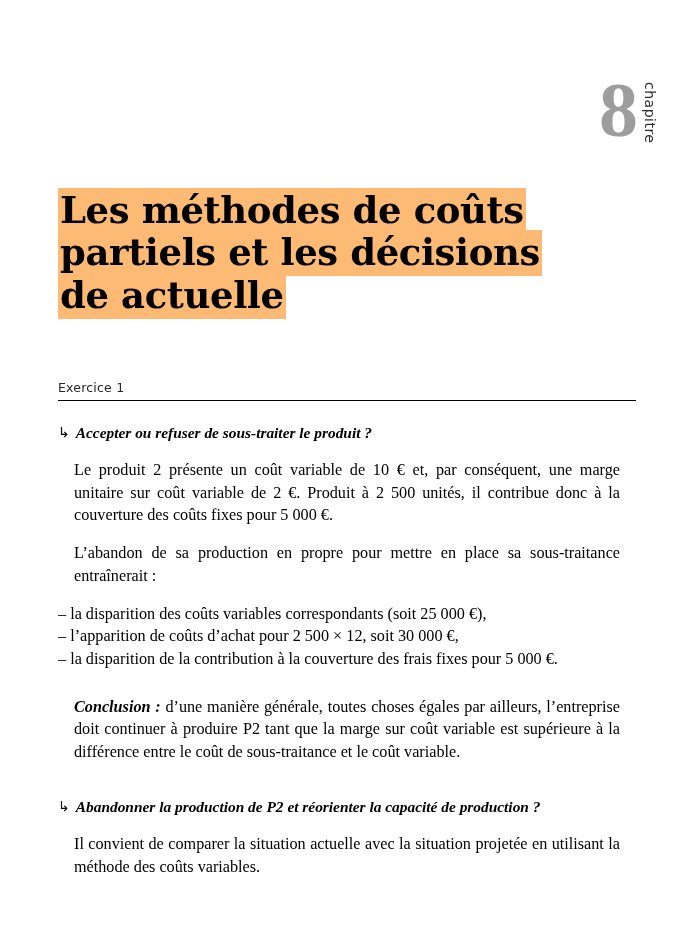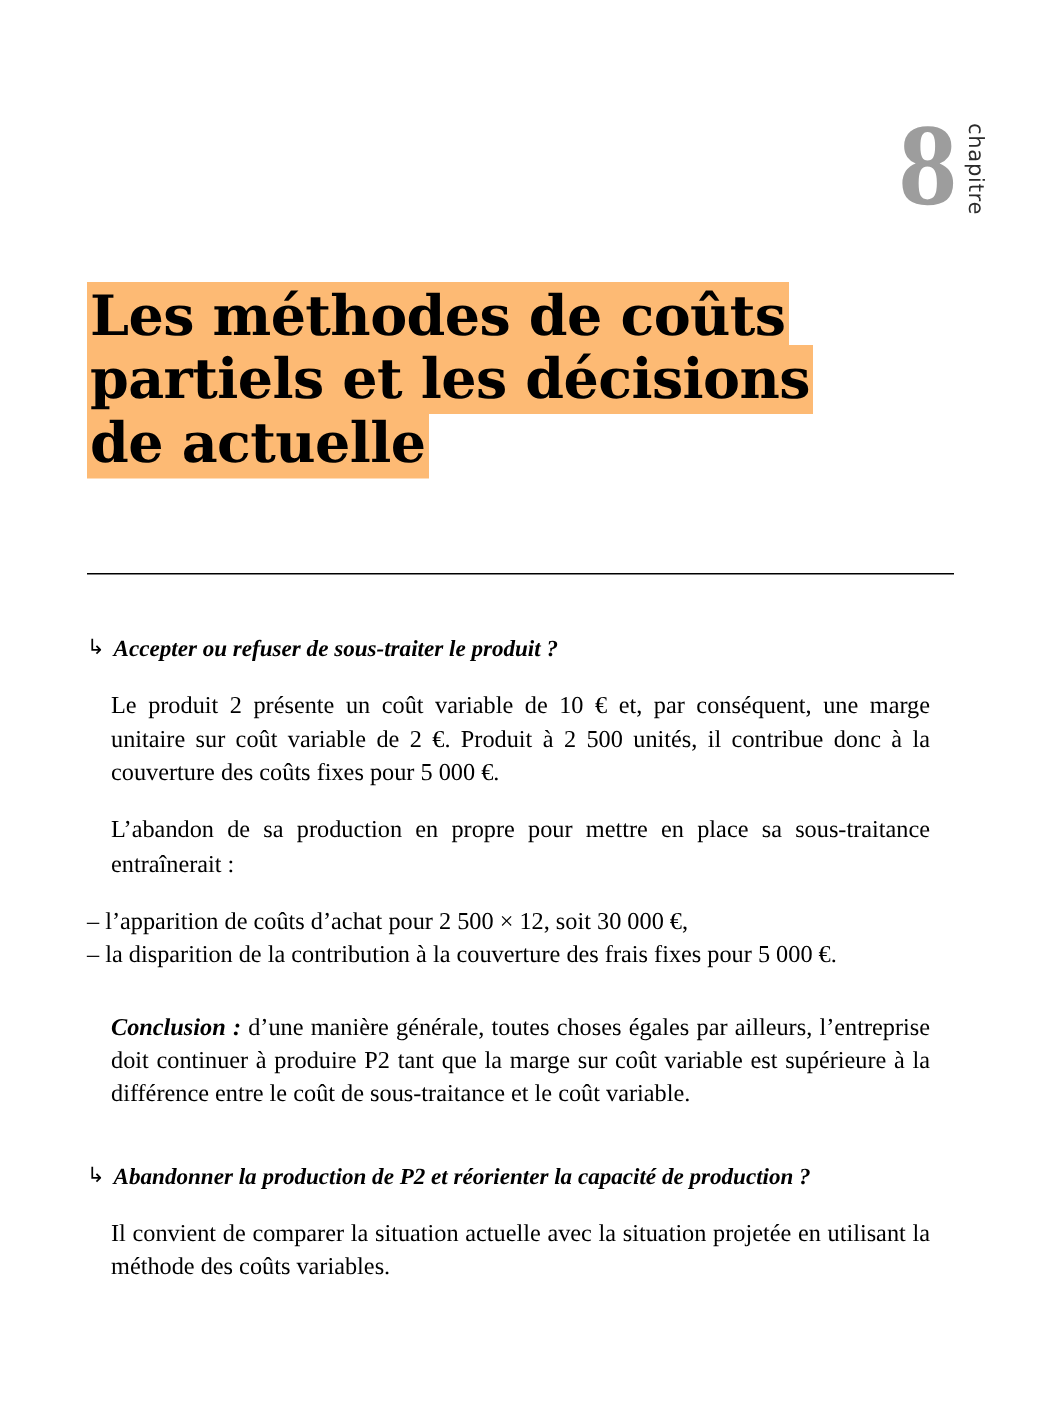--- a/index.html
+++ b/index.html
@@ -159,34 +159,36 @@
     <div class="chapter-word">chapitre</div>
   </div>
 
   <div class="title-block">
     <div class="title-line"><span class="hl">Les méthodes de coûts</span></div>
     <div class="title-line"><span class="hl">partiels et les décisions</span></div>
     <div class="title-line"><span class="hl">de actuelle</span></div>
   </div>
 
   <div class="exercise-head">
+    <div class="exercise-label">Exercice 1</div>
     <div class="exercise-rule"></div>
   </div>
 
   <div class="body-block">
 
     <div class="sub-head">
       <span class="arrow-icon">↳</span>
       <span>Accepter ou refuser de sous-traiter le produit ?</span>
     </div>
 
     <p class="para">Le produit 2 présente un coût variable de 10 € et, par conséquent, une marge unitaire sur coût variable de 2 €. Produit à 2 500 unités, il contribue donc à la couverture des coûts fixes pour 5 000 €.</p>
     <p class="para">L’abandon de sa production en propre pour mettre en place sa sous-traitance entraînerait :</p>
 
     <ul class="dash-list">
+      <li>–  la disparition des coûts variables correspondants (soit 25 000 €),</li>
       <li>–  l’apparition de coûts d’achat pour 2 500 × 12, soit 30 000 €,</li>
       <li>–  la disparition de la contribution à la couverture des frais fixes pour 5 000 €.</li>
     </ul>
 
 
     <div class="gap"></div>
 
     <p class="para"><span class="concl">Conclusion :</span><span> d’une manière générale, toutes choses égales par ailleurs, l’entreprise doit continuer à produire P2 tant que la marge sur coût variable est supérieure à la différence entre le coût de sous-traitance et le coût variable.</span></p>
 
     <div class="gap"></div>

